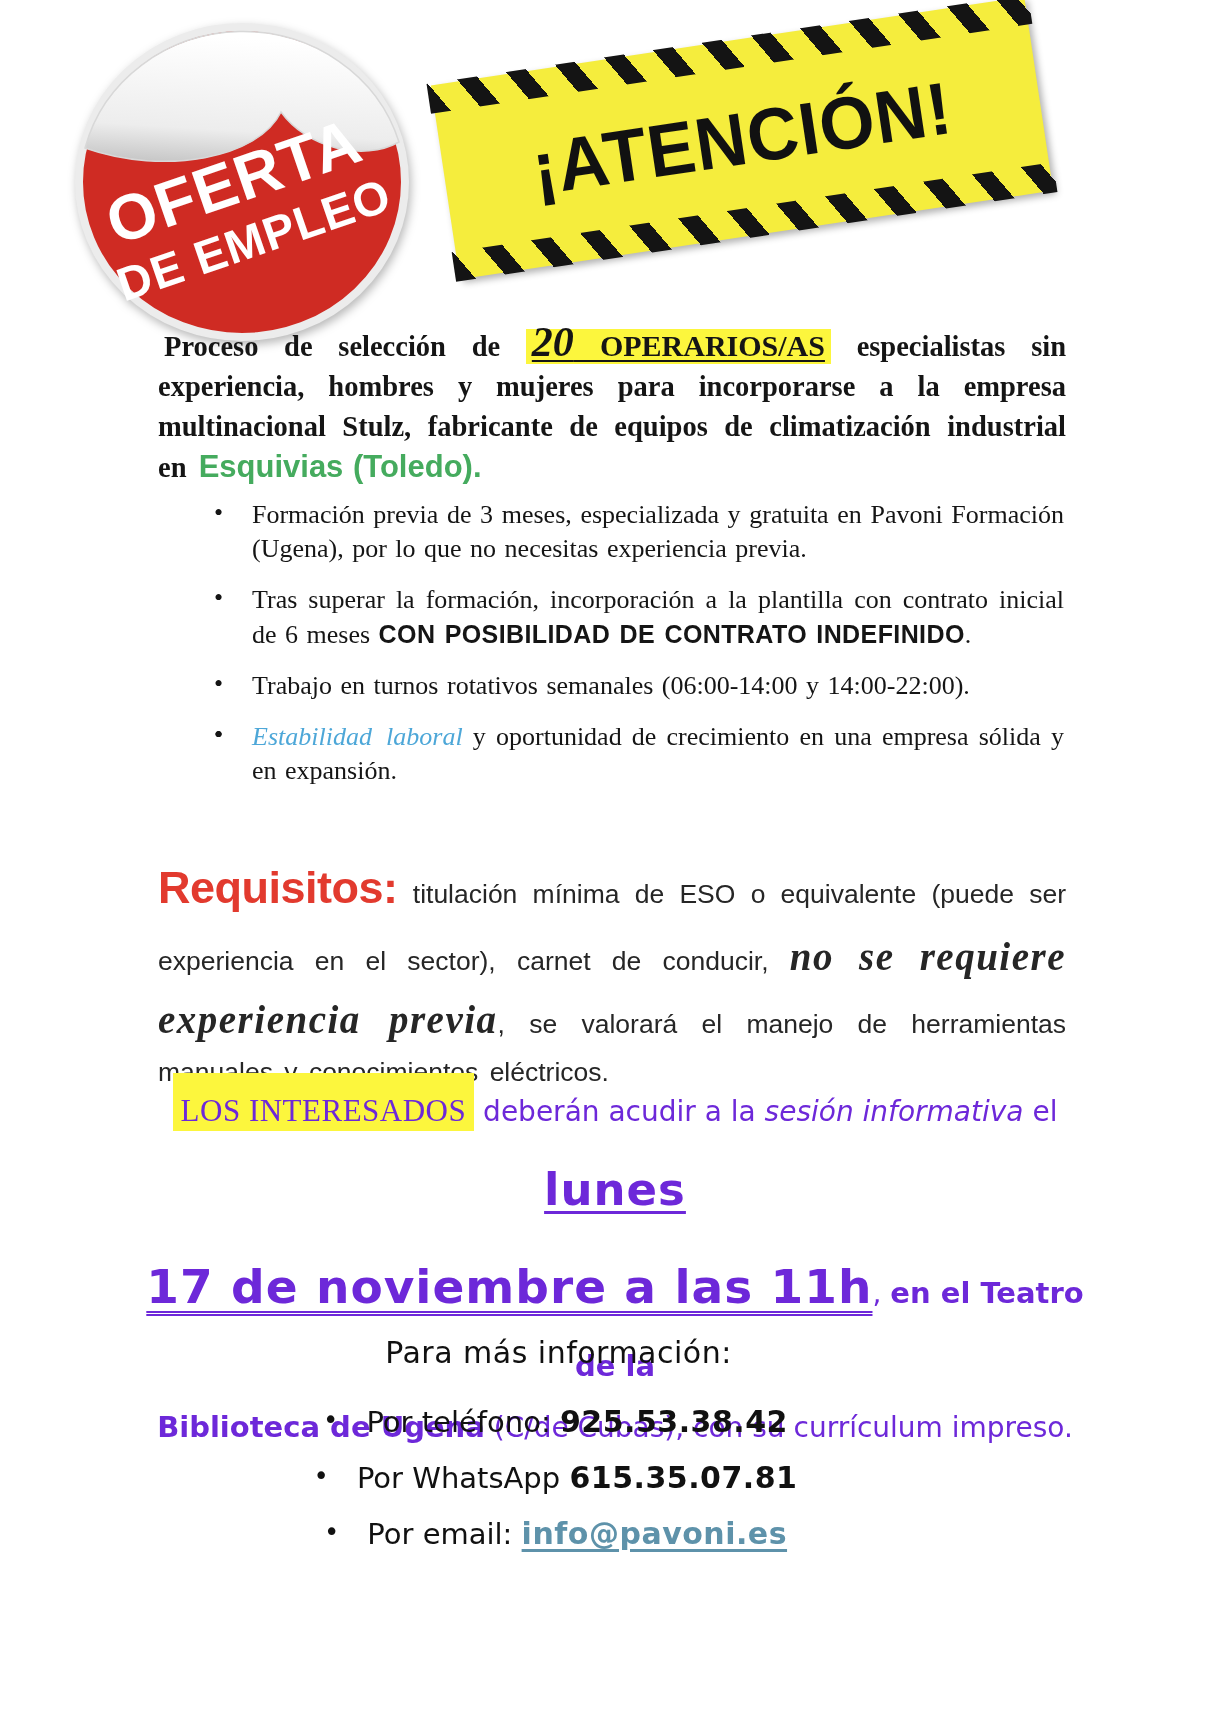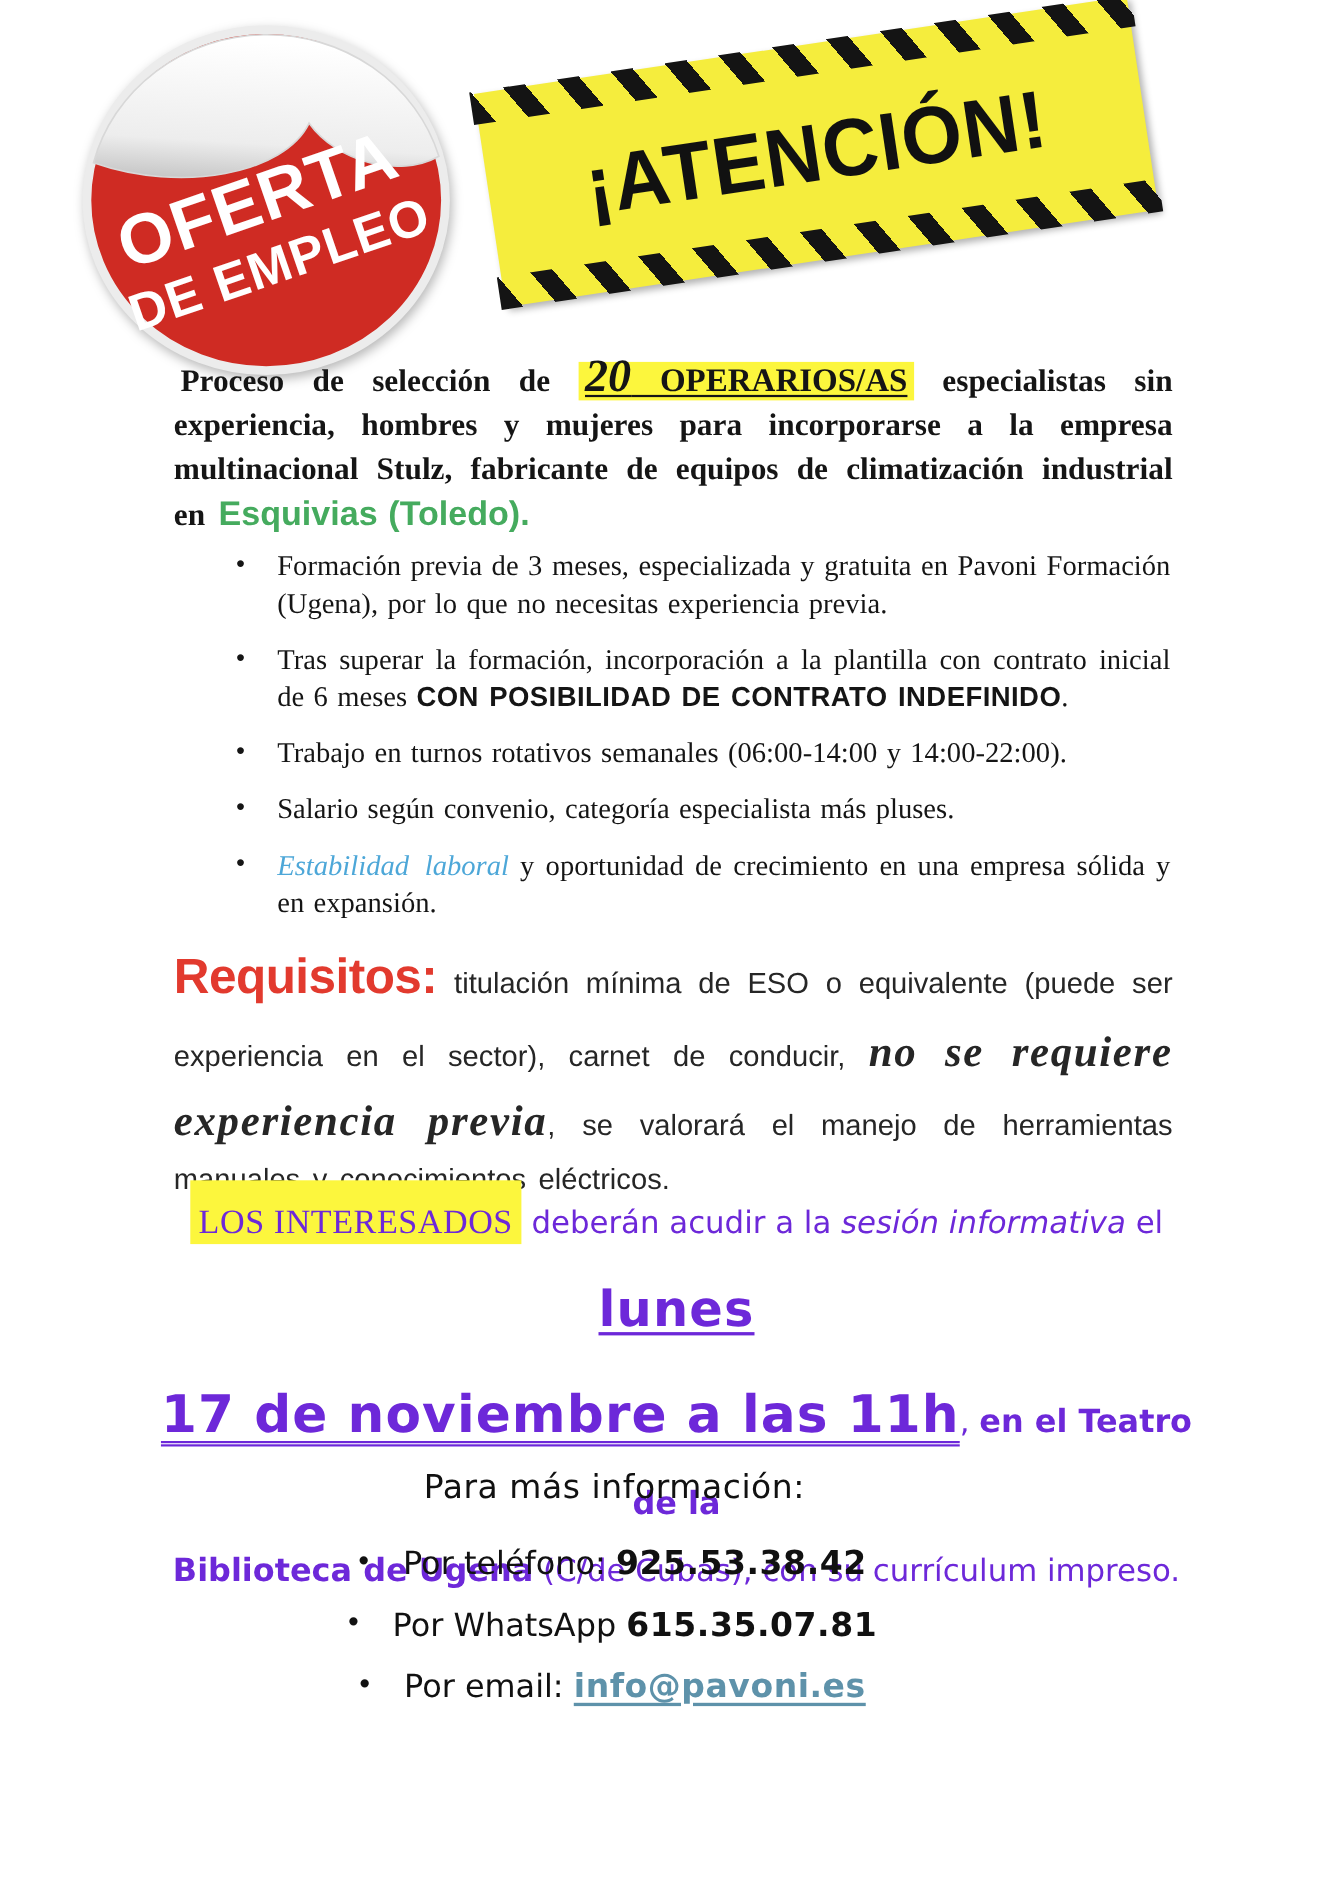--- a/index.html
+++ b/index.html
@@ -132,21 +132,20 @@
     <li>
       <span class="dot">•</span>
       <span>Tras superar la formación, incorporación a la plantilla con contrato inicial de 6 meses </span><span class="b-sans">CON POSIBILIDAD DE CONTRATO INDEFINIDO</span><span>.</span>
     </li>
     <li>
       <span class="dot">•</span>
       <span>Trabajo en turnos rotativos semanales (06:00-14:00 y 14:00-22:00).</span>
     </li>
     <li>
       <span class="dot">•</span>
-      <span>Salario según convenio, categoría especialista más pluses.</span>
     </li>
     <li>
       <span class="dot">•</span>
       <span class="b-blue">Estabilidad laboral</span><span> y oportunidad de crecimiento en una empresa sólida y en expansión.</span>
     </li>
   </ul>
 
   <p class="req"><span class="req-head">Requisitos:</span><span> titulación mínima de ESO o equivalente (puede ser experiencia en el sector), carnet de conducir, </span><span class="req-big">no se requiere experiencia previa</span><span>, se valorará el manejo de herramientas manuales y conocimientos eléctricos.</span></p>
 
   <p class="sesion"><span class="yellow-caps">LOS INTERESADOS</span><span> deberán acudir a la </span><span class="it">sesión informativa</span><span> el </span><span class="day">lunes</span><br>

